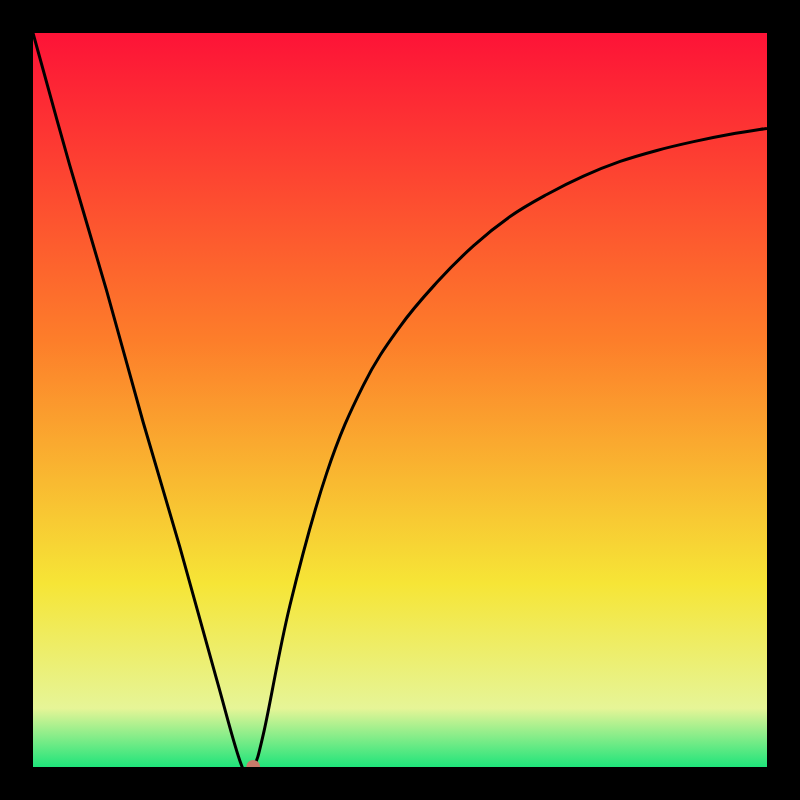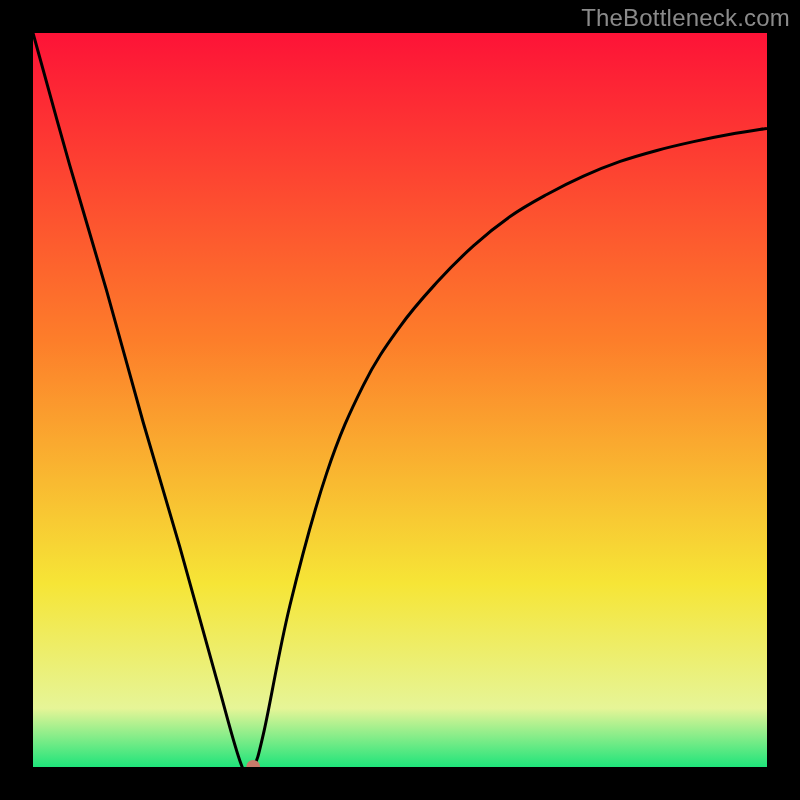--- a/index.html
+++ b/index.html
@@ -66,14 +66,13 @@
       </defs>
       <rect x="0" y="0" width="734" height="734" fill="url(#bg)"></rect>
     </svg>
 
     <svg class="curve" width="734" height="734" viewBox="0 0 734 734" preserveAspectRatio="none">
       <path id="curve-path" d="M 0 0 C 6.606 23.7816, 23.488000000000003 85.87800000000001, 36.7 132.12 C 49.912000000000006 178.362, 60.18800000000001 210.65799999999996, 73.4 256.9 C 86.61200000000001 303.142, 96.88799999999999 342.778, 110.1 389.02000000000004 C 123.312 435.26200000000006, 133.58800000000002 467.558, 146.8 513.8 C 160.012 560.0419999999999, 172.2698 606.284, 183.5 645.92 C 194.7302 685.5559999999999, 202.58399999999997 718.1456, 209.18999999999997 734 C 215.79599999999996 749.8544, 216.23639999999997 740.606, 220.2 734 C 224.1636 727.394, 224.604 726.3664, 231.21 697.3 C 237.816 668.2335999999999, 245.66979999999998 618.762, 256.9 572.52 C 268.1302 526.278, 280.38800000000003 480.03599999999994, 293.6 440.4 C 306.812 400.764, 317.088 378.74399999999997, 330.3 352.32 C 343.512 325.896, 353.788 312.09680000000003, 367 293.6 C 380.212 275.1032, 390.48800000000006 264.0932, 403.70000000000005 249.56 C 416.91200000000003 235.0268, 427.188 224.75080000000003, 440.4 212.86 C 453.61199999999997 200.9692, 463.88800000000003 192.7484, 477.1 183.5 C 490.312 174.2516, 500.58799999999997 168.74660000000003, 513.8 161.48000000000002 C 527.012 154.2134, 537.288 149.0754, 550.5 143.13 C 563.712 137.1846, 573.988 133.07420000000005, 587.2 128.45000000000005 C 600.412 123.82580000000006, 610.688 121.00724000000005, 623.9 117.44000000000005 C 637.112 113.87276000000006, 647.388 111.53864000000007, 660.6 108.63200000000006 C 673.812 105.72536000000005, 684.088 103.67016000000005, 697.3 101.29200000000003 C 710.512 98.91384000000001, 727.394 96.47695999999998, 734 95.41999999999996" fill="none" stroke="#000000" stroke-width="3"></path>
       <circle id="vertex-dot" class="vertex-dot" r="7" cx="220.2" cy="734" fill="#c97a6a"></circle>
     </svg>
   </div>
 
-  <div class="watermark">TheBottleneck.com</div>
 </div>
 
 </body></html>

